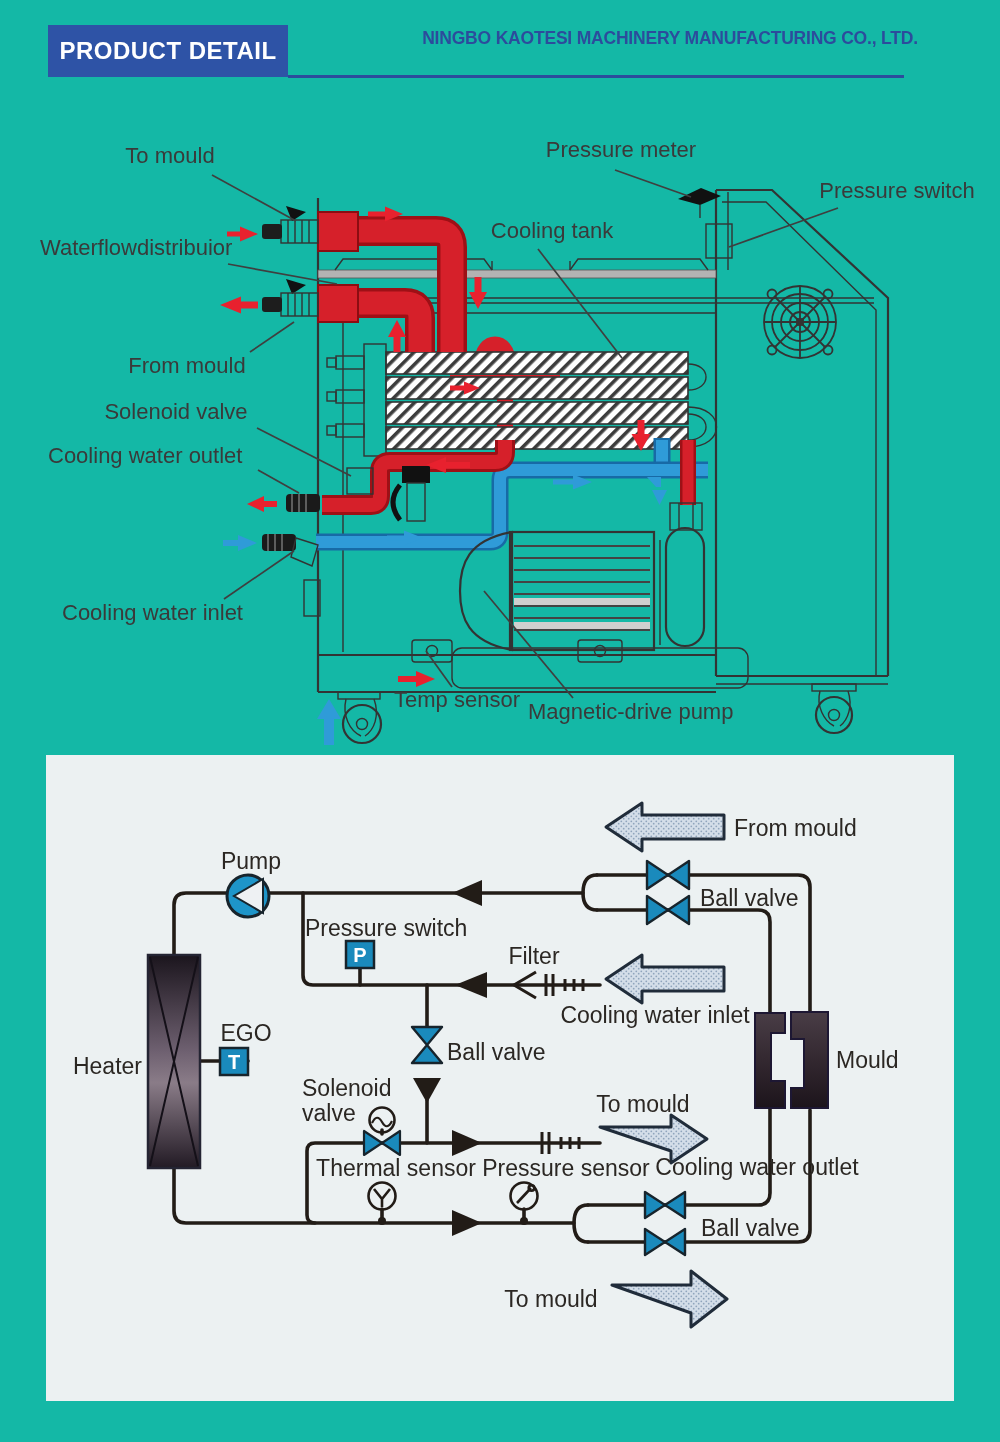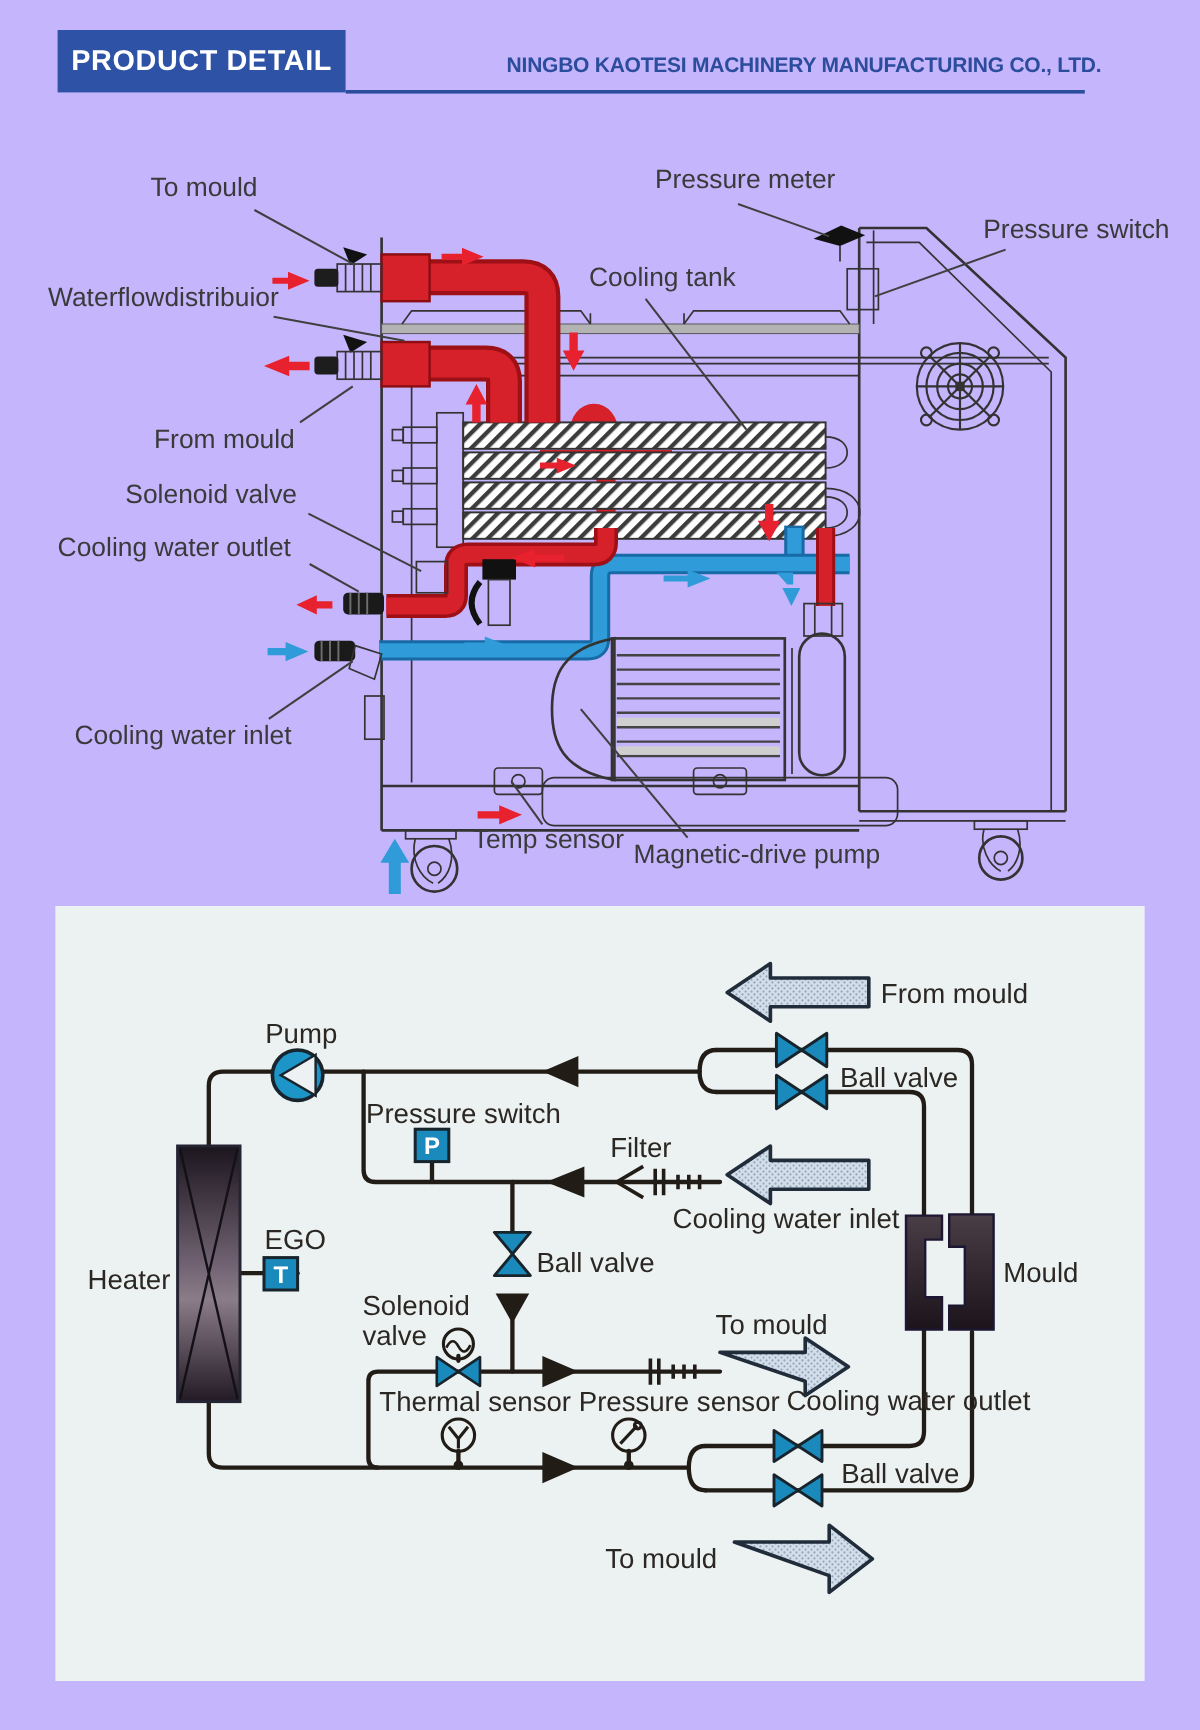--- a/index.html
+++ b/index.html
@@ -1,21 +1,21 @@
 <!DOCTYPE html>
 <html><head>
 <meta charset="utf-8">
 <style>
   html,body{margin:0;padding:0;background:#ffffff;}
-  #page{position:relative;width:1000px;height:1442px;background:#c4b5fd;overflow:hidden;
+  #page{position:relative;width:1000px;height:1442px;background:#14b8a6;overflow:hidden;
         font-family:"Liberation Sans",sans-serif;text-decoration:underline;}
   #banner{position:absolute;left:48px;top:25px;width:240px;height:52px;background:#2e53a6;
           color:#ffffff;font-weight:bold;font-size:24px;letter-spacing:.5px;
           display:flex;align-items:center;justify-content:center;}
-  #company{position:absolute;left:420px;top:44px;width:500px;text-align:center;white-space:nowrap;
+  #company{position:absolute;left:420px;top:28px;width:500px;text-align:center;white-space:nowrap;
            color:#2c4c9c;font-weight:bold;font-size:17.5px;letter-spacing:-0.2px;}
   #header-rule{position:absolute;left:288px;top:75px;width:616px;height:2.5px;background:#2c4c9c;}
   svg{position:absolute;}
   #machine-svg{left:0;top:110px;}
   #schematic-svg{left:46px;top:755px;}
   text{font-family:"Liberation Sans",sans-serif;}
   .mlabel{font-size:22px;fill:#3a3a3a;}
   .slabel{font-size:23px;fill:#2b2723;}
   .boxletter{font-size:20px;font-weight:bold;fill:#ffffff;}
   .lead{stroke:#3f3f3f;stroke-width:1.7;fill:none;}

